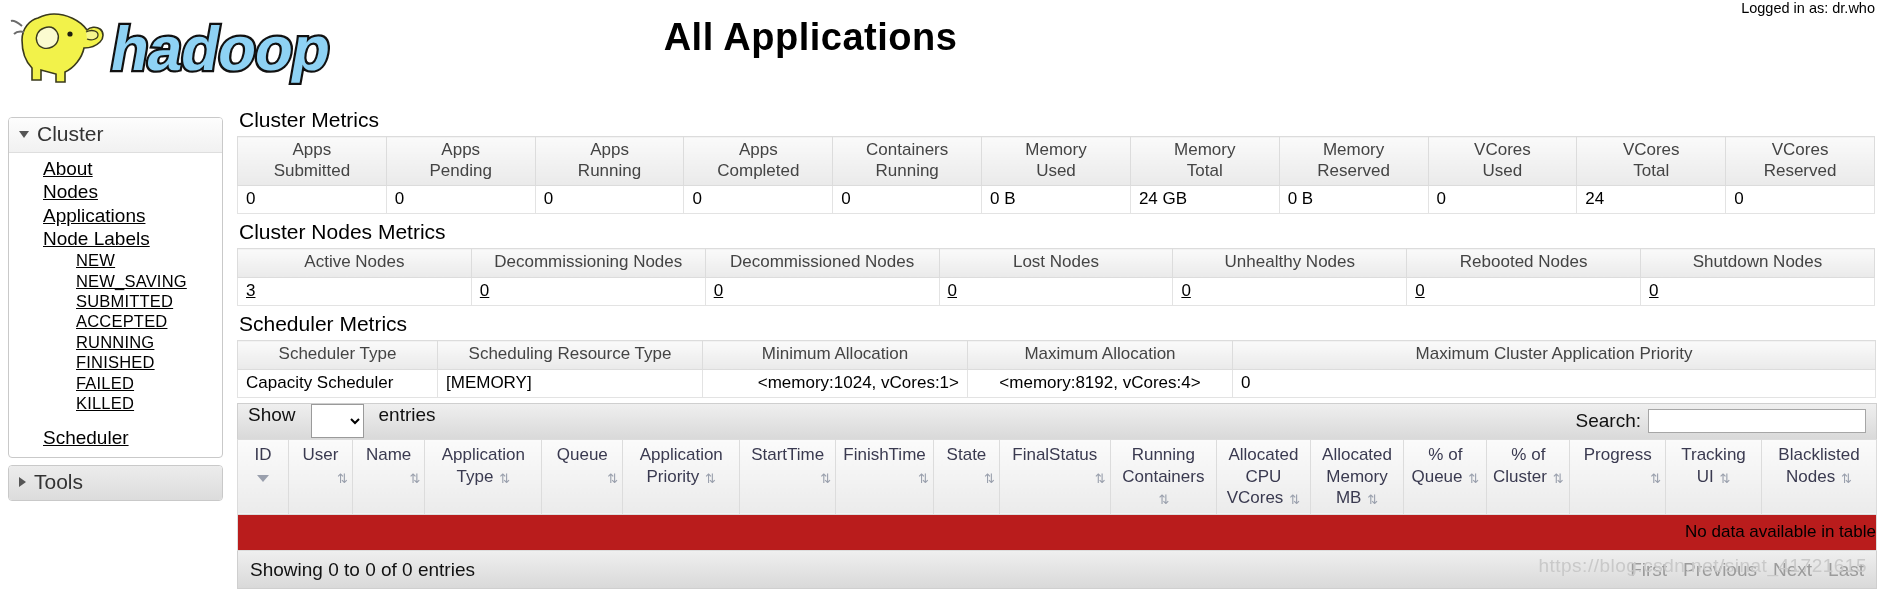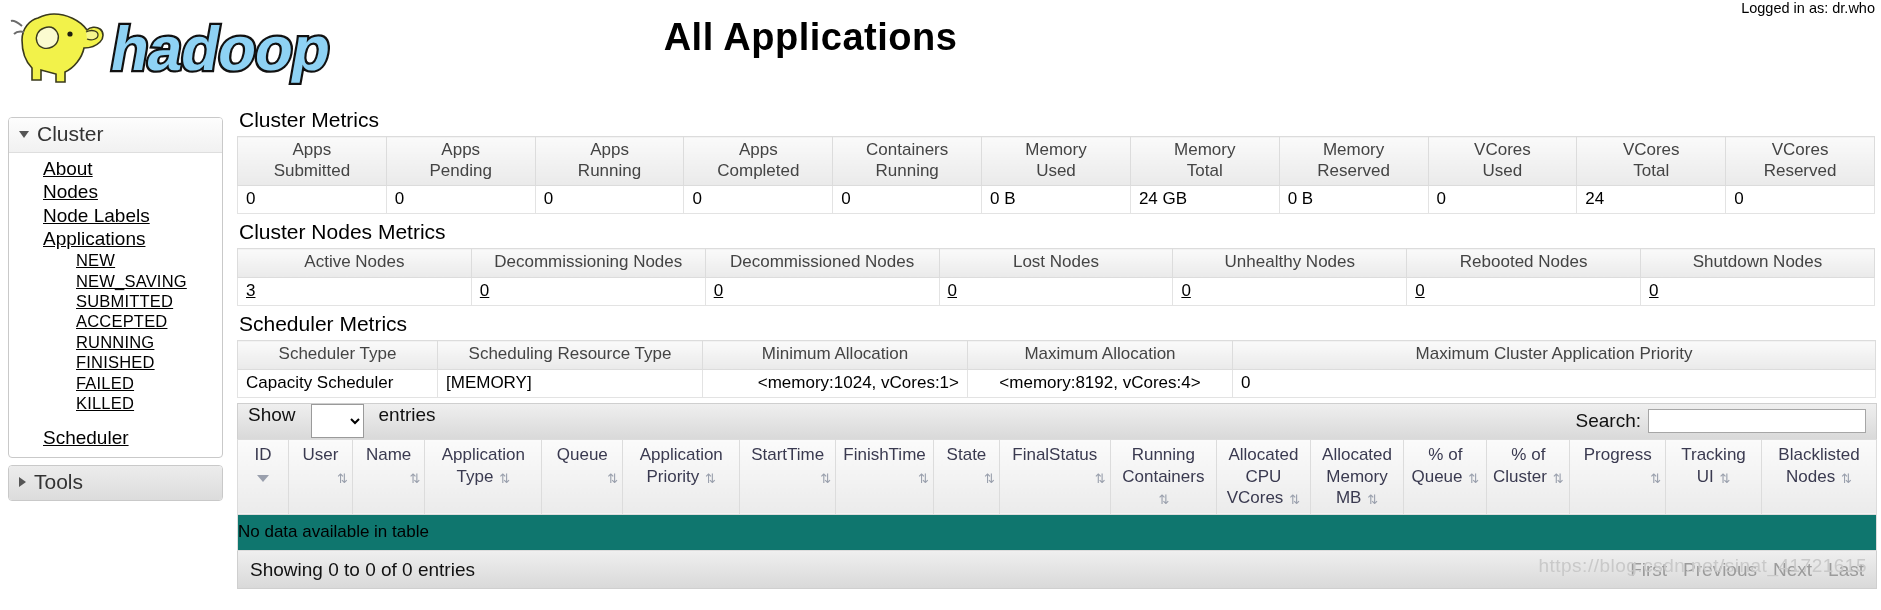--- a/index.html
+++ b/index.html
@@ -98,21 +98,21 @@
     padding: 4px 5px 5px; text-align: center; vertical-align: top;
     line-height: 1.28; position: relative; cursor: pointer;
   }
   .sort-both { display: inline-block; width: 12px; position: relative; top: 1px; color: #9aa0ad; font-size: 13px; letter-spacing: -1px; }
   .sort-desc-ic { display: inline-block; width: 0; height: 0; border-left: 6px solid transparent; border-right: 6px solid transparent; border-top: 7px solid #9aa0ad; }
   .th-sortrow { text-align: right; height: 15px; }
   .th-sortrow.center { text-align: center; }
 
   td.nodata {
     border: 1px solid #dcdcdc; border-top: none;
-    text-align: left; font-size: 17px; padding: 7px 0 8px; background: #0f766e;
+    text-align: right; font-size: 17px; padding: 7px 0 8px; background: #b91c1c;
   }
 
   .dt-bottom {
     background: linear-gradient(#efefef, #d9d9d9);
     border: 1px solid #cfcfcf; border-top: none;
     height: 38px; display: flex; align-items: center;
     padding: 0 12px; font-size: 19px; color: #111;
   }
   .dt-bottom .pager { margin-left: auto; display: flex; gap: 16px; color: #9b9b9b; }
   .dt-bottom .pager span { cursor: default; }
@@ -152,22 +152,22 @@
   <div class="sidebar">
 
     <div class="panel">
       <div class="panel-head">
         <span class="tri-down"></span>
         <span>Cluster</span>
       </div>
       <div class="panel-body">
         <a class="nav-link">About</a>
         <a class="nav-link">Nodes</a>
+        <a class="nav-link">Applications</a>
         <a class="nav-link">Node Labels</a>
-        <a class="nav-link">Applications</a>
         <a class="nav-link sub">NEW</a>
         <a class="nav-link sub">NEW_SAVING</a>
         <a class="nav-link sub">SUBMITTED</a>
         <a class="nav-link sub">ACCEPTED</a>
         <a class="nav-link sub">RUNNING</a>
         <a class="nav-link sub">FINISHED</a>
         <a class="nav-link sub">FAILED</a>
         <a class="nav-link sub">KILLED</a>
         <div class="nav-gap"></div>
         <a class="nav-link">Scheduler</a>

